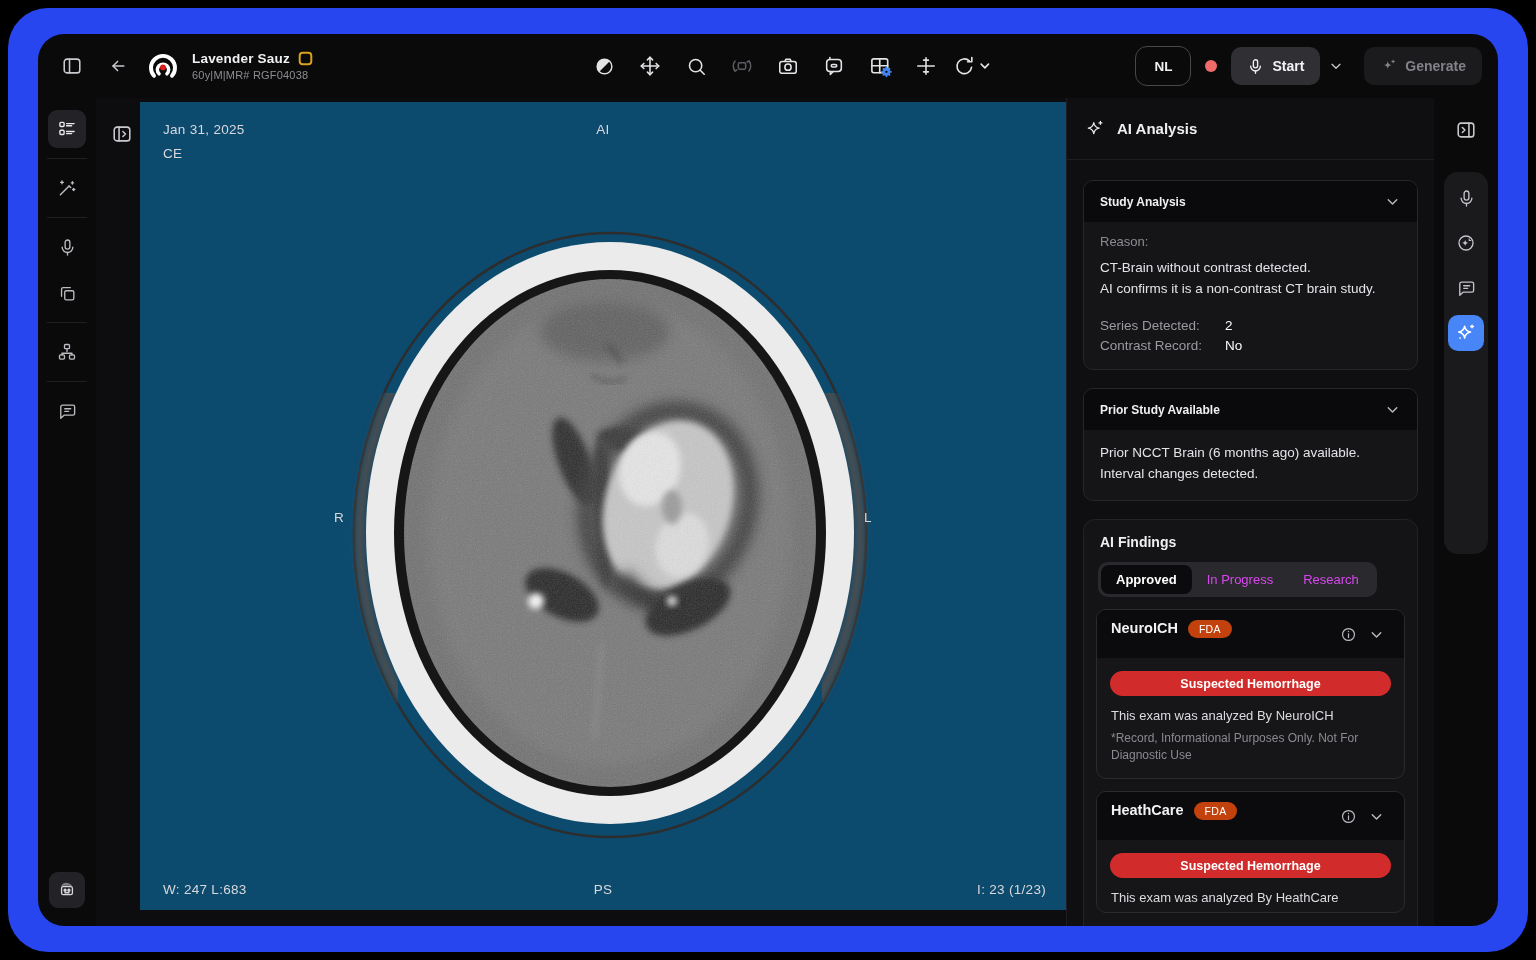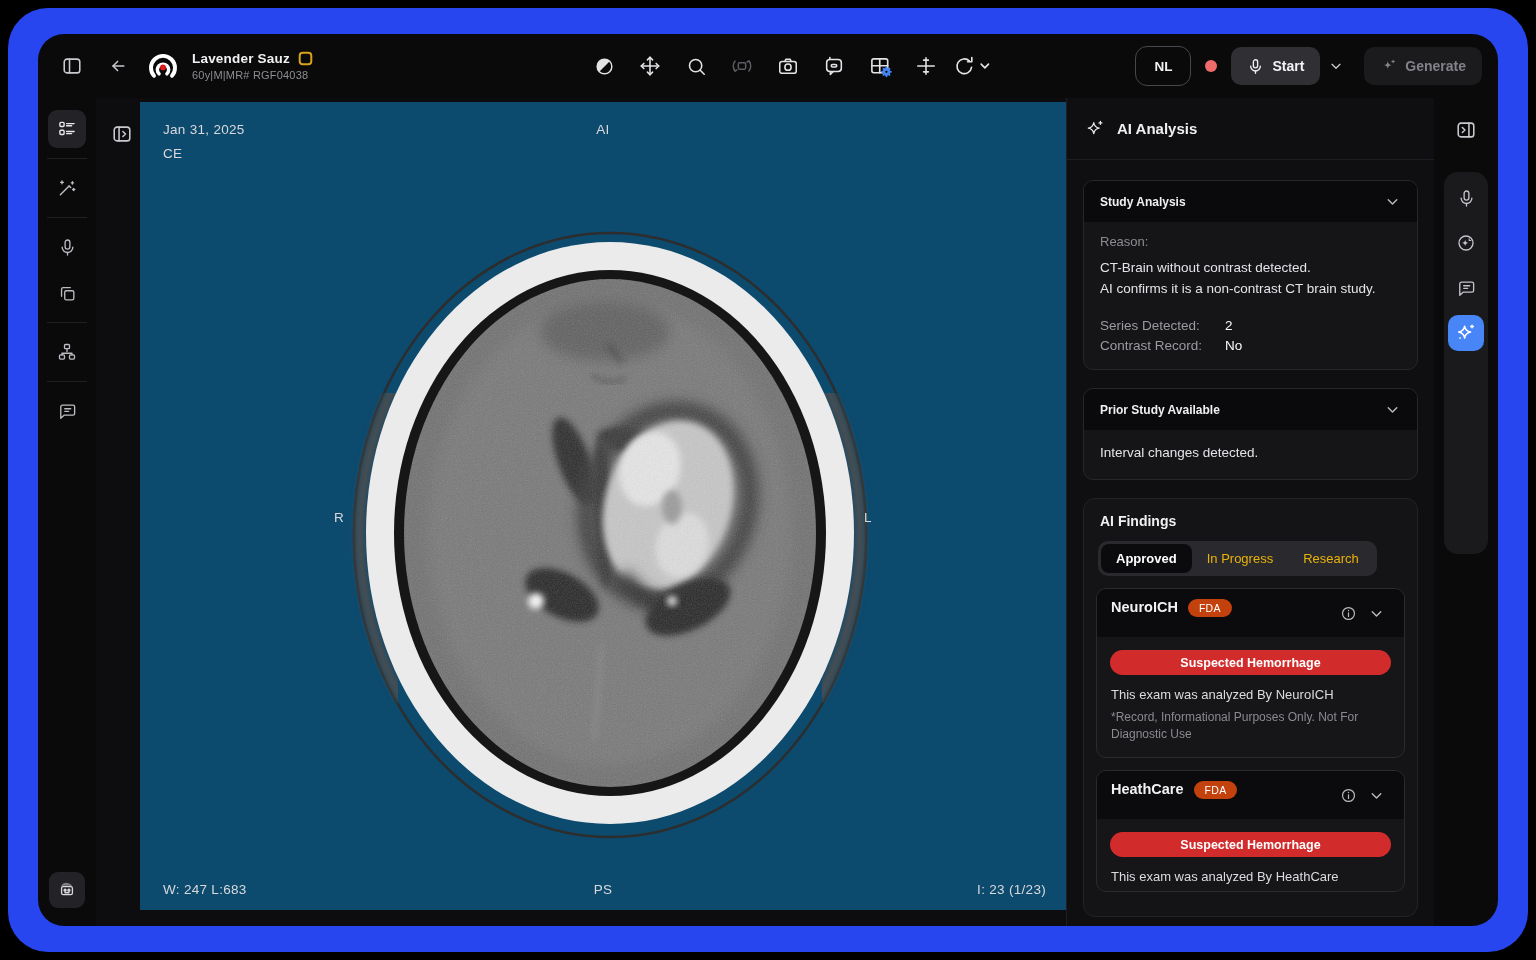--- a/index.html
+++ b/index.html
@@ -80,21 +80,21 @@
   .card-body { padding:12px 16px 16px 16px; }
   .muted { color:#8b8b91; font-size:13px; }
   .line { color:#e4e4e8; font-size:13.5px; line-height:21px; }
   .kv { display:flex; margin-top:5px; font-size:13.5px; }
   .kv .k { width:125px; color:#9a9aa0; }
   .kv .v { color:#fafafa; }
 
   .findings { border:1px solid #232327; border-radius:12px; background:#141417; padding:14px 12px 12px 12px; }
   .findings-title { font-size:14px; font-weight:700; color:#f0f0f2; margin:0 4px 12px 4px; }
   .tabs { display:inline-flex; background:#2a2a2e; border-radius:10px; padding:3px; margin:0 2px 12px 2px; }
-  .tab { border:none; background:transparent; color:#eab308; font-size:13px; padding:7px 15px;
+  .tab { border:none; background:transparent; color:#d946ef; font-size:13px; padding:7px 15px;
     border-radius:8px; cursor:pointer; white-space:nowrap; }
   .tab.active { background:#0b0b0d; color:#fff; font-weight:700; }
 
   .vendor { border:1px solid #2a2a2f; border-radius:10px; background:#161619; overflow:hidden; margin-bottom:12px; }
   .vendor-head { display:flex; align-items:flex-start; background:#0b0b0d; padding:10px 14px; }
   .vendor-name { font-size:14.5px; font-weight:700; color:#f2f2f4; }
   .fda { margin-left:10px; background:#c2410c; color:#fff; font-size:10.5px; font-weight:400;
     padding:3px 11px; border-radius:999px; letter-spacing:.3px; }
   .vendor-head .sp { flex:1; }
   .alert-banner { margin:13px 13px 10px 13px; height:25px; border-radius:999px; background:#d22b2b;
@@ -478,20 +478,21 @@
         <section class="card">
           <div class="card-head">
             <span class="ct-title">Prior Study Available</span>
             <span>
               <svg width="17" height="17" viewBox="0 0 24 24" fill="none" stroke="#b9b9bf" stroke-width="2" stroke-linecap="round" stroke-linejoin="round">
                       <path d="M6 9.5l6 6 6-6"></path>
                     </svg>
             </span>
           </div>
           <div class="card-body">
+            <div class="line">Prior NCCT Brain (6 months ago) available.</div>
             <div class="line">Interval changes detected.</div>
           </div>
         </section>
 
         <section class="findings">
           <div class="findings-title">AI Findings</div>
           <div class="tabs">
             <button class="tab active">Approved</button>
             <button class="tab">In Progress</button>
             <button class="tab">Research</button>

